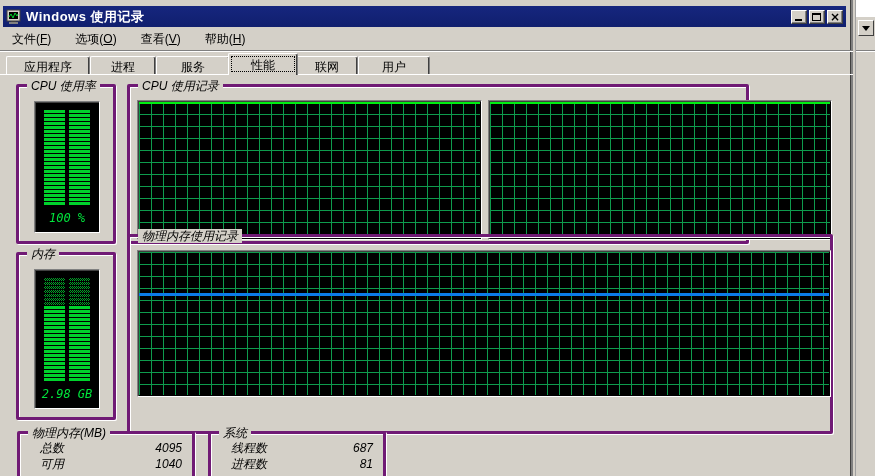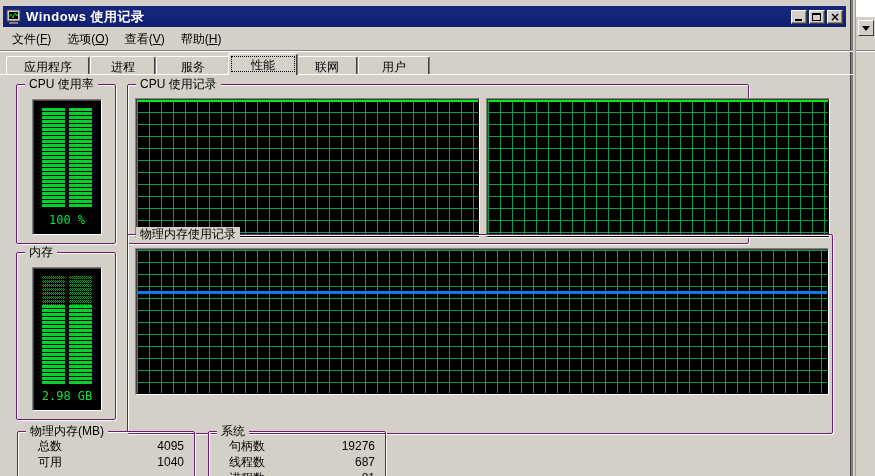--- a/index.html
+++ b/index.html
@@ -36,21 +36,21 @@
     position:relative; cursor:default;
   }
   .glyph-min { position:absolute; left:3px; bottom:2px; width:7px; height:2px; background:#000; }
   .glyph-max { position:absolute; left:2px; top:2px; width:9px; height:8px; border:1px solid #000; border-top-width:2px; }
   .glyph-close { position:absolute; left:0; top:-1px; width:100%; text-align:center; font-weight:bold; font-size:12px; line-height:14px; font-family:"DejaVu Sans", sans-serif; }
 
   .app-icon { width:16px; height:16px; display:inline-block; flex:none; }
 
   .menubar {
     position:absolute; left:4px; top:29px; height:20px; right:4px;
-    display:flex; align-items:center; gap:0;
+    display:flex; align-items:center; gap:8px;
   }
   .menu-item { padding:2px 8px; white-space:nowrap; }
   .menu-item .hotkey { text-decoration:underline; }
   .menu-divider {
     position:absolute; left:0; top:50px; width:853px; height:2px;
     border-top:1px solid #808080; border-bottom:1px solid #fff;
   }
 
   
   .tabbar {
@@ -71,22 +71,23 @@
     margin-left:-2px; margin-right:-2px;
     outline:1px dotted #000; outline-offset:-4px;
   }
   .tab-baseline {
     position:absolute; left:0; top:74px; width:853px; height:1px; background:#fff;
   }
 
   
   .group {
     position:absolute;
-    border:1px solid #701a75; border-radius:2px;
+    border:3px solid #701a75; border-radius:2px;
     box-shadow:inset 1px 1px 0 #fff, 1px 1px 0 #fff;
+    font-style:italic;
   }
   .group > .gtitle {
     position:absolute; top:-8px; left:8px; background:#d4d0c8;
     padding:0 4px; white-space:nowrap; line-height:14px;
   }
 
   
   .sunken {
     position:absolute; background:#000;
     border:1px solid; border-color:#808080 #fff #fff #808080;
@@ -254,24 +255,20 @@
           <span class="stat-label">可用</span>
           <span class="stat-value">1040</span>
         </div>
     </div>
   </div>
 
   <div class="group" style="left:208px; top:431px; width:178px; height:78px;">
     <span class="gtitle">系统</span>
     <div class="stat-rows">
       <div class="stat-row">
-          <span class="stat-label">句柄数</span>
-          <span class="stat-value">19276</span>
-        </div>
-      <div class="stat-row">
           <span class="stat-label">线程数</span>
           <span class="stat-value">687</span>
         </div>
       <div class="stat-row">
           <span class="stat-label">进程数</span>
           <span class="stat-value">81</span>
         </div>
     </div>
   </div>
 

